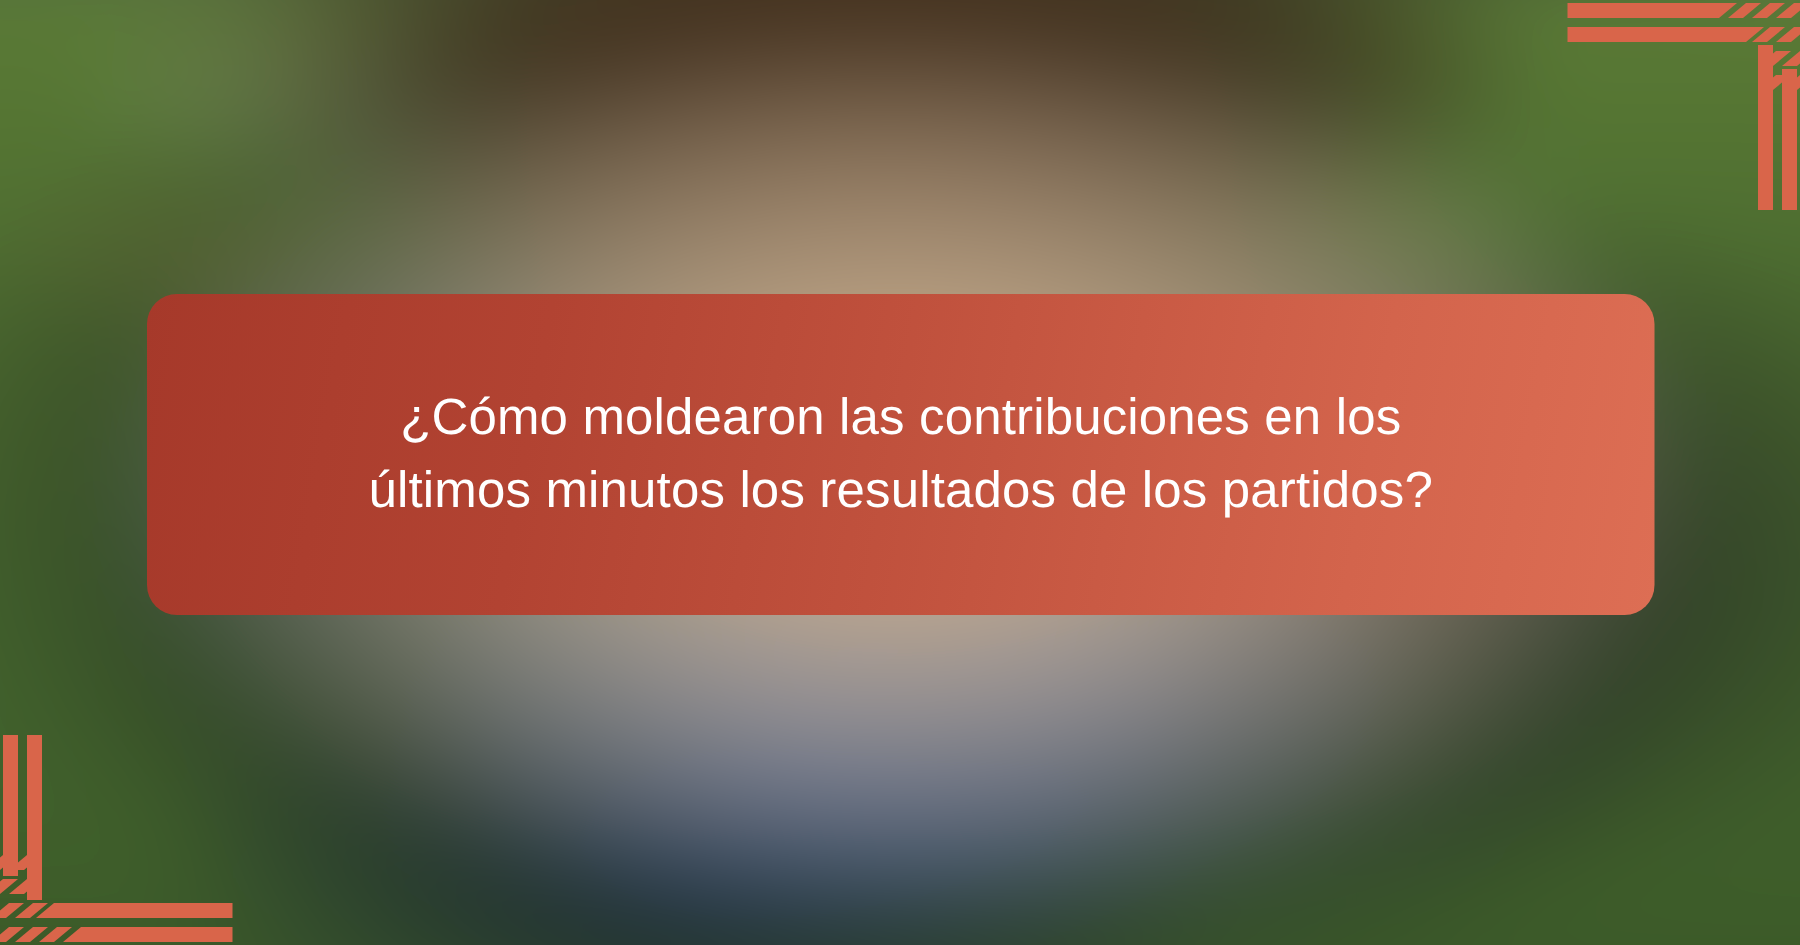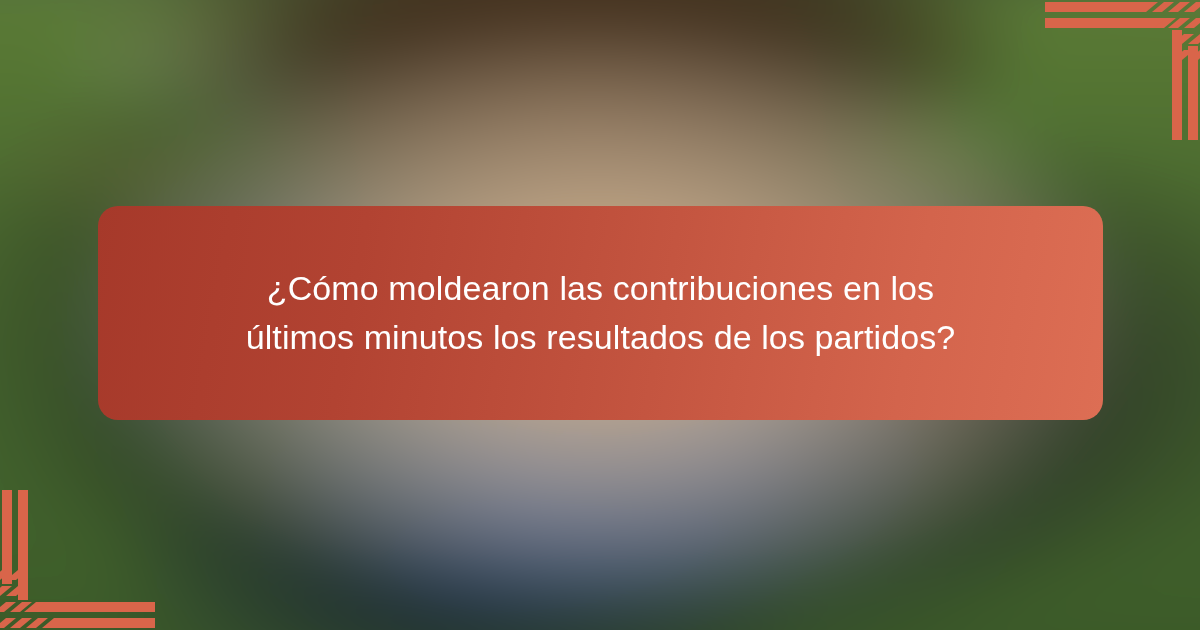--- a/index.html
+++ b/index.html
@@ -124,21 +124,21 @@
 
   
   .corner { position:absolute; }
   .corner svg { display:block; }
   .corner-tr { right:0; top:0; }
   .corner-bl { left:0; bottom:0; }
 
   
   .card {
     position:absolute;
-    left:98px; top:206px;
+    left:98px; top:196px;
     width:1005px; height:214px;
     border-radius:20px;
     background:linear-gradient(100deg,#a6392a 0%, #b24332 26%, #c45540 56%, #d3644c 80%, #dd6e54 100%);
     display:flex;
     align-items:center;
     justify-content:center;
     padding:0 54px;
   }
 
   .headline {

